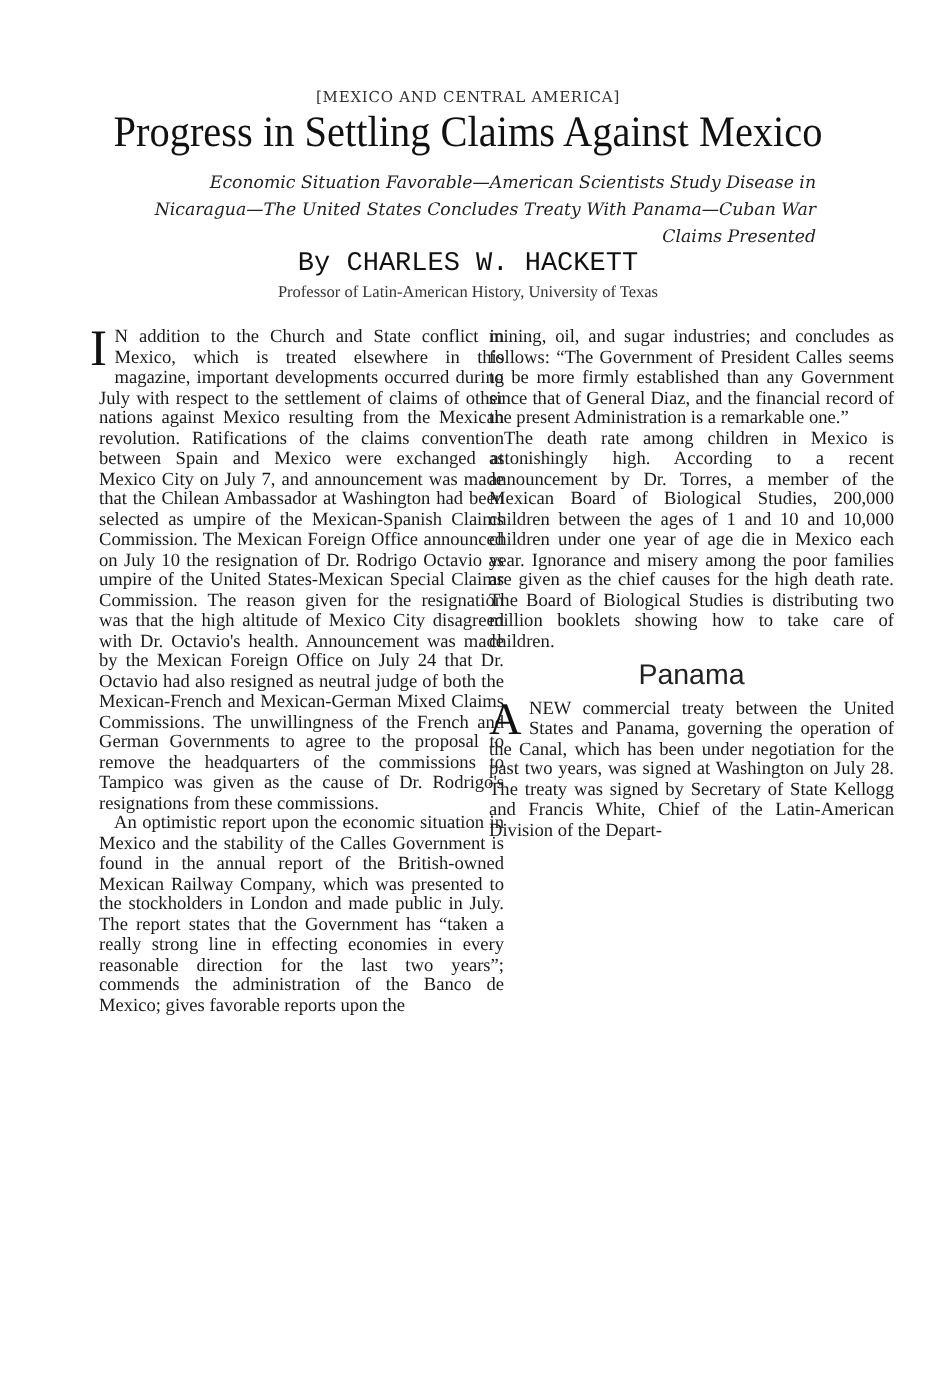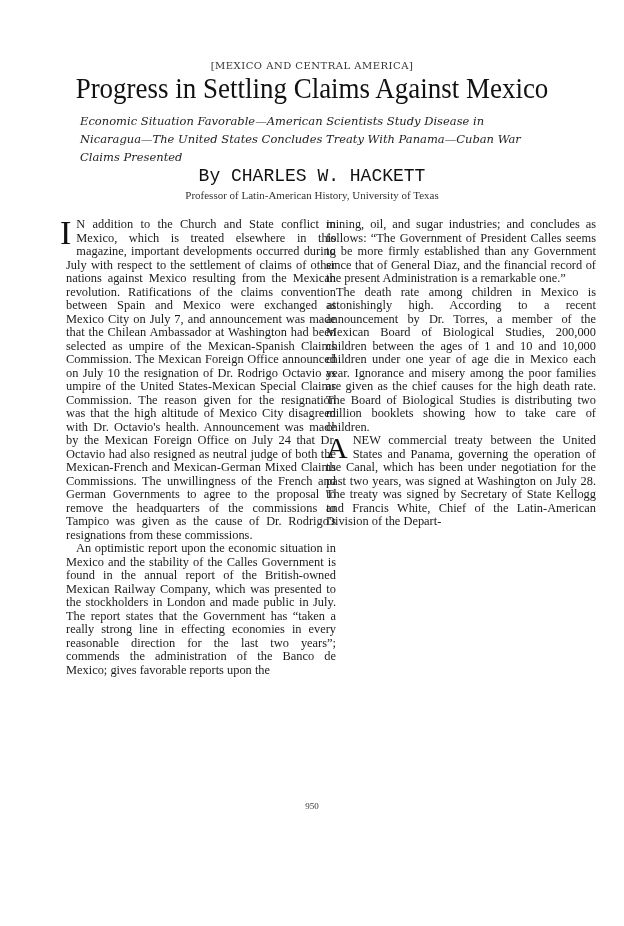--- a/index.html
+++ b/index.html
@@ -8,21 +8,21 @@
   .section-tag {
     position: absolute; top: 60px; left: 0; width: 624px; text-align: center;
     font-family: "DejaVu Serif", serif; font-size: 10px; letter-spacing: 0.5px; color: #333;
   }
   .title {
     position: absolute; top: 72px; left: 0; width: 624px; text-align: center;
     font-family: "Liberation Serif", serif; font-size: 29px; color: #111;
     transform: scaleX(0.93); transform-origin: center;
   }
   .subtitle {
-    position: absolute; top: 112px; left: 80px; width: 464px; text-align: left;
+    position: absolute; top: 112px; left: 80px; width: 464px; text-align: right;
     font-family: "DejaVu Serif", serif; font-style: italic; font-size: 11.5px; line-height: 18px; color: #222;
   }
   .byline {
     position: absolute; top: 166px; left: 0; width: 624px; text-align: center;
     font-family: Liberation Mono, monospace; font-size: 18px; color: #111;
   }
   .affil {
     position: absolute; top: 189px; left: 0; width: 624px; text-align: center;
     font-family: Liberation Serif, serif; font-size: 11px; color: #333;
   }
@@ -60,17 +60,17 @@
   <div class="affil">Professor of Latin-American History, University of Texas</div>
 
   <div class="col left">
     <p class="first"><span class="dropcap">I</span><span>N addition to the Church and State conflict in Mexico, which is treated elsewhere in this magazine, important developments occurred during July with respect to the settlement of claims of other nations against Mexico resulting from the Mexican revolution. Ratifications of the claims convention between Spain and Mexico were exchanged at Mexico City on July 7, and announcement was made that the Chilean Ambassador at Washington had been selected as umpire of the Mexican-Spanish Claims Commission. The Mexican Foreign Office announced on July 10 the resignation of Dr. Rodrigo Octavio as umpire of the United States-Mexican Special Claims Commission. The reason given for the resignation was that the high altitude of Mexico City disagreed with Dr. Octavio's health. Announcement was made by the Mexican Foreign Office on July 24 that Dr. Octavio had also resigned as neutral judge of both the Mexican-French and Mexican-German Mixed Claims Commissions. The unwillingness of the French and German Governments to agree to the proposal to remove the headquarters of the commissions to Tampico was given as the cause of Dr. Rodrigo's resignations from these commissions.</span></p>
     <p>An optimistic report upon the economic situation in Mexico and the stability of the Calles Government is found in the annual report of the British-owned Mexican Railway Company, which was presented to the stockholders in London and made public in July. The report states that the Government has “taken a really strong line in effecting economies in every reasonable direction for the last two years”; commends the administration of the Banco de Mexico; gives favorable reports upon the</p>
   </div>
 
   <div class="col right">
     <p class="first">mining, oil, and sugar industries; and concludes as follows: “The Government of President Calles seems to be more firmly established than any Government since that of General Diaz, and the financial record of the present Administration is a remarkable one.”</p>
     <p>The death rate among children in Mexico is astonishingly high. According to a recent announcement by Dr. Torres, a member of the Mexican Board of Biological Studies, 200,000 children between the ages of 1 and 10 and 10,000 children under one year of age die in Mexico each year. Ignorance and misery among the poor families are given as the chief causes for the high death rate. The Board of Biological Studies is distributing two million booklets showing how to take care of children.</p>
+    <div class="section-head">Panama</div>
     <p class="first"><span class="dropcap a">A</span><span>NEW commercial treaty between the United States and Panama, governing the operation of the Canal, which has been under negotiation for the past two years, was signed at Washington on July 28. The treaty was signed by Secretary of State Kellogg and Francis White, Chief of the Latin-American Division of the Depart-</span></p>
   </div>
 
-  <div class="pagenum">950</div>
 </div>
 
 </body></html>

